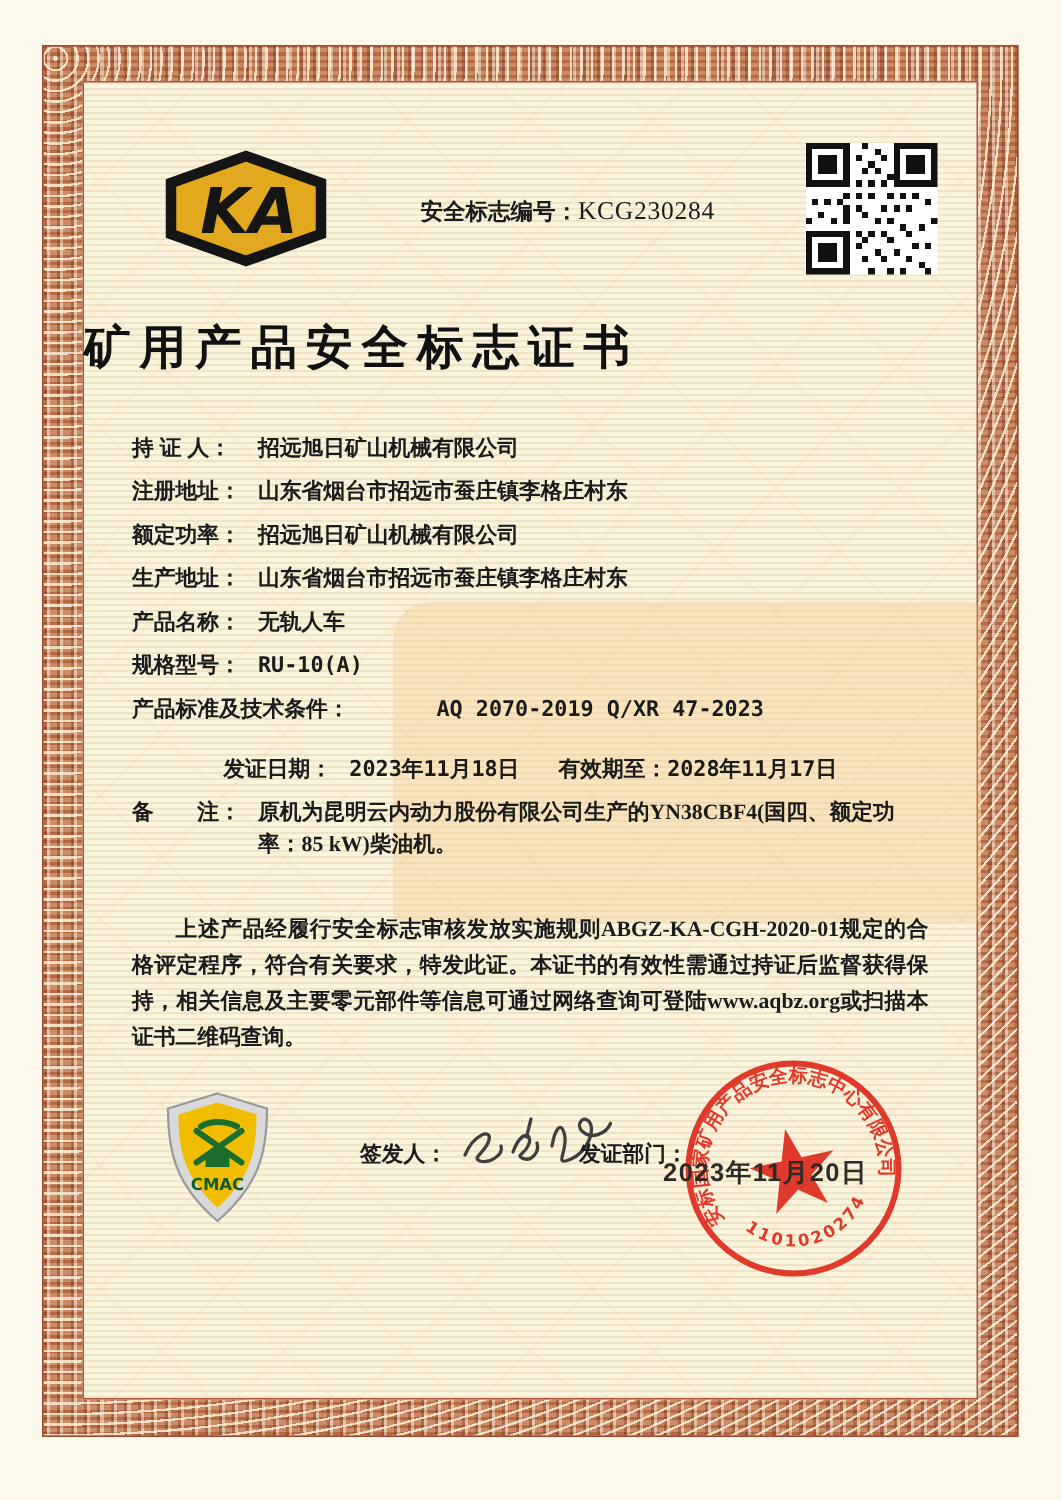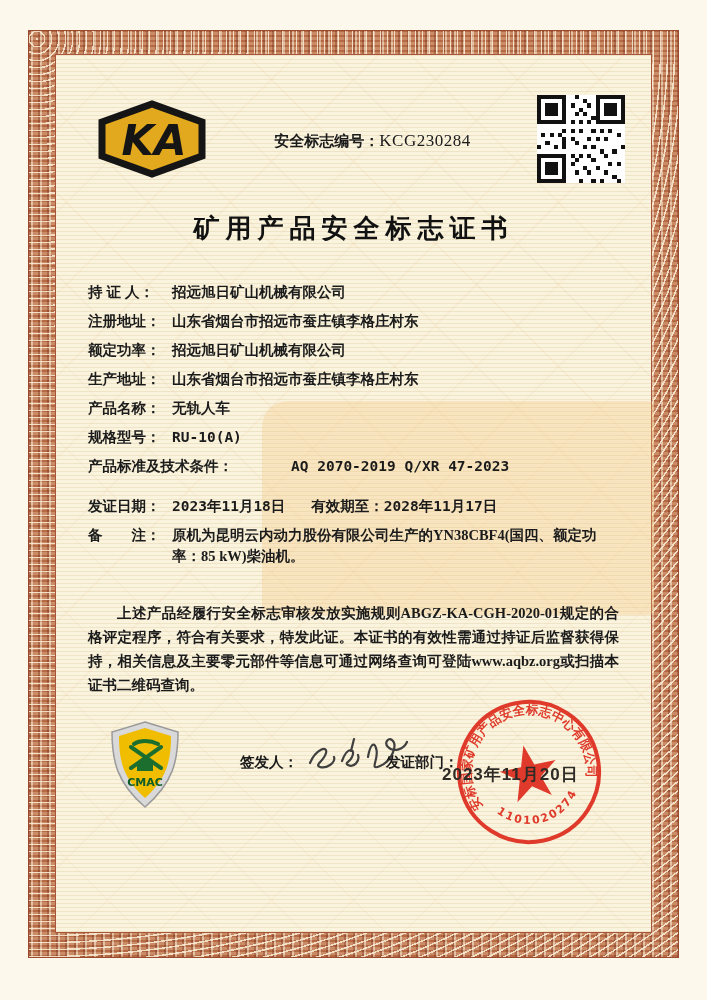--- a/index.html
+++ b/index.html
@@ -14,33 +14,33 @@
   .content{position:absolute;top:54px;left:55px;right:55px;bottom:67px;
         background-color:#faf3dd;border:1px solid #a8553a;
         background-image:
           repeating-linear-gradient(180deg, rgba(201,174,118,0.22) 0 1px, transparent 1px 4px),
           repeating-linear-gradient(45deg, rgba(214,160,90,0.06) 0 2px, transparent 2px 58px),
           repeating-linear-gradient(-45deg, rgba(214,160,90,0.06) 0 2px, transparent 2px 58px);}
   .content>*{position:relative;z-index:1;}
   .tint{position:absolute;z-index:0;left:206px;top:346px;width:392px;height:214px;
         background:rgba(243,193,120,0.28);border-radius:26px 6px 6px 6px;}
   .header-row{display:flex;align-items:center;justify-content:space-between;
-        padding:40px 26px 0 40px;}
+        padding:40px 26px 0 52px;}
   .cert-no{white-space:nowrap;margin-top:4px;}
   .cert-no .lab{font-size:15px;font-weight:bold;}
   .cert-no .val{font-size:17px;font-family:"Liberation Serif","DejaVu Serif",serif;letter-spacing:.5px;}
-  h1.title{margin:28px 0 0 0;text-align:center;font-size:26px;letter-spacing:6px;
+  h1.title{margin:28px 0 0 0;text-align:left;font-size:31px;letter-spacing:6px;
         font-family:"Liberation Serif","DejaVu Serif",serif;font-weight:bold;color:#111;}
   .fields{margin:36px 32px 0 32px;}
   .row{display:flex;align-items:flex-start;line-height:20px;margin-bottom:9px;font-size:14.5px;}
   .row .lbl{font-weight:bold;width:84px;flex-shrink:0;white-space:nowrap;}
   .row .val{font-family:"Liberation Serif","DejaVu Serif",serif;font-weight:bold;}
   .row .mono{font-family:"DejaVu Sans Mono","Liberation Mono",monospace;font-weight:bold;}
   .row.wide .lbl{width:auto;margin-right:58px;}
-  .dates-row{margin-top:20px;}
+  .dates-row{margin-top:20px;justify-content:center;}
   .dates-row .lbl2{font-weight:bold;margin-left:26px;}
   .remark{margin-top:0;}
   .remark .val{width:452px;line-height:21px;}
   .statement{margin:34px 32px 0 32px;font-size:14.5px;line-height:24px;text-align:justify;
         text-indent:2em;font-family:"Liberation Serif","DejaVu Serif",serif;font-weight:bold;}
   .footer{position:relative;margin-top:14px;height:230px;}
   .shield{position:absolute;left:48px;top:8px;}
   .signer{position:absolute;left:184px;top:42px;font-size:14.5px;font-weight:bold;}
   .signature{position:absolute;left:248px;top:20px;}
   .issuer{position:absolute;left:330px;top:42px;font-size:14.5px;font-weight:bold;}

